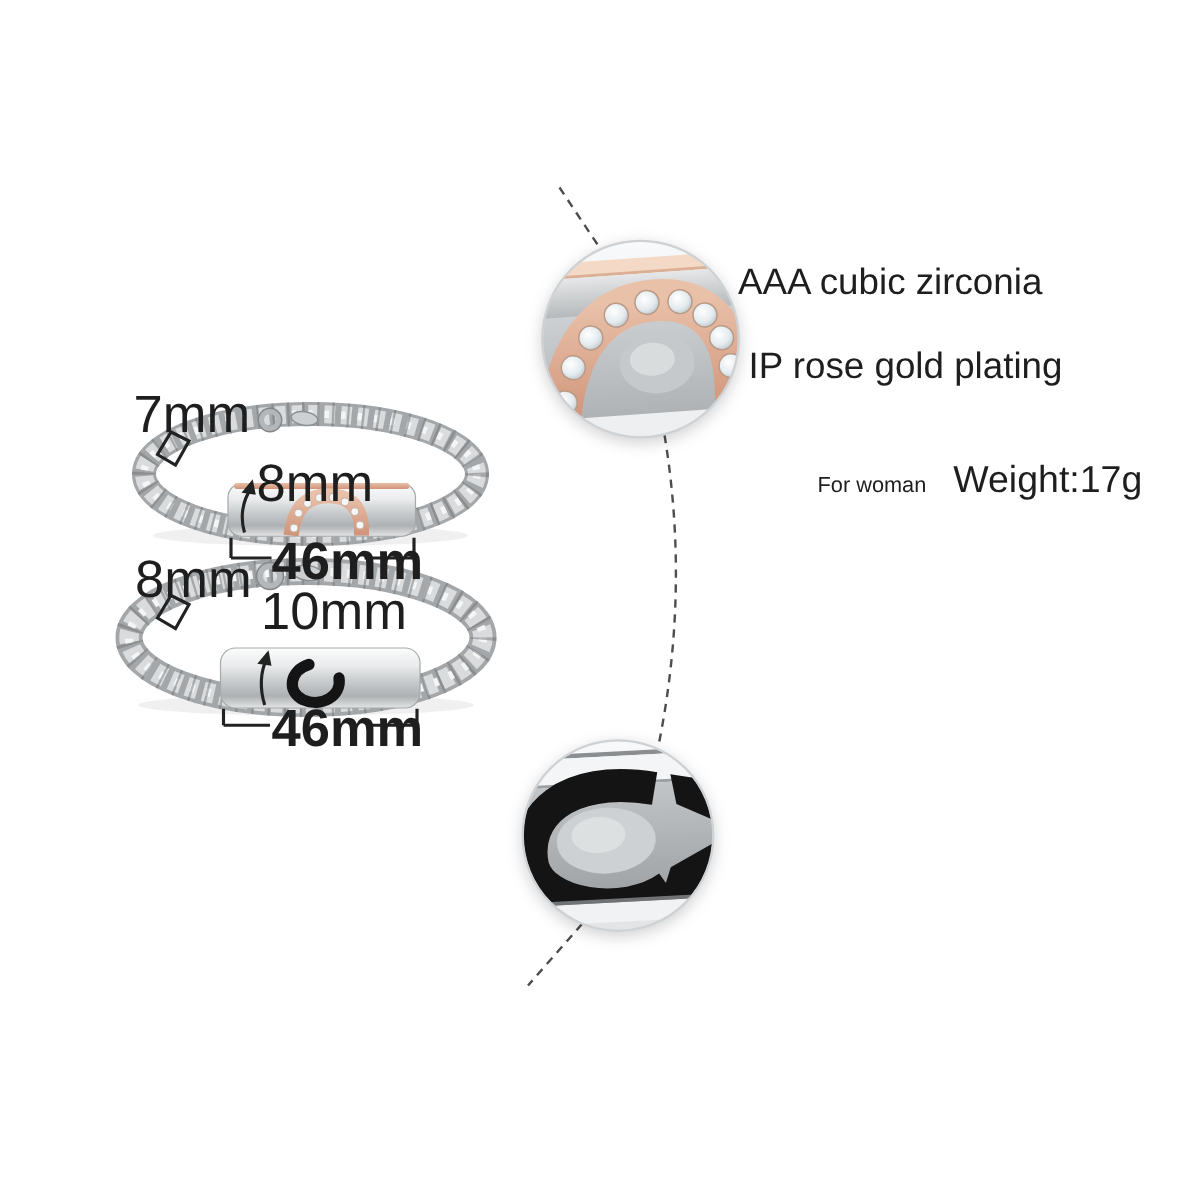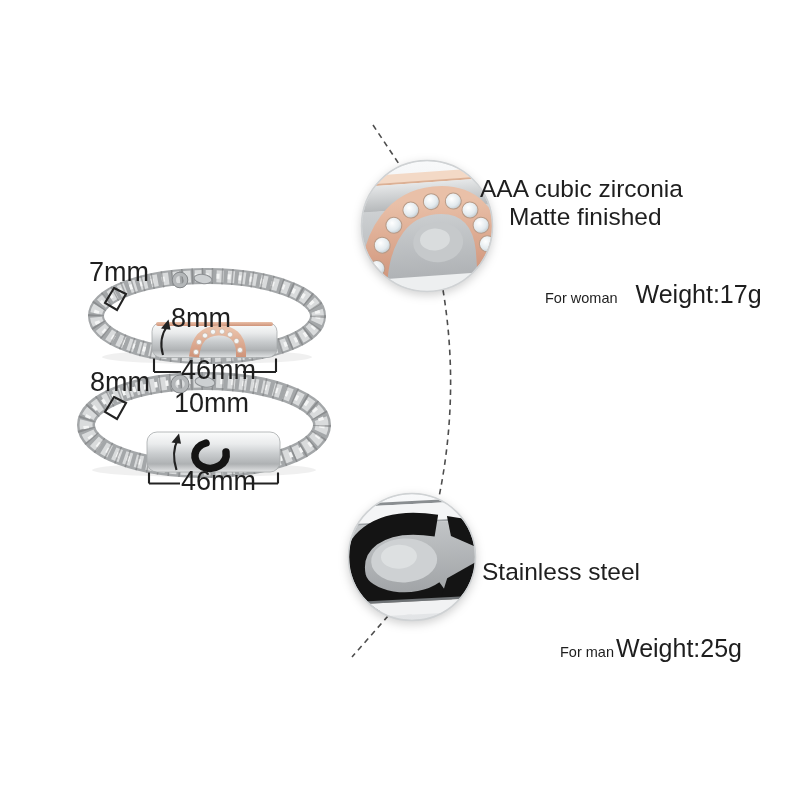--- a/index.html
+++ b/index.html
@@ -2,26 +2,26 @@
 <html><head>
 <meta charset="utf-8">
 <style>
   html,body{margin:0;padding:0;background:#ffffff;}
   #stage{
     position:relative;width:800px;height:800px;background:#ffffff;overflow:hidden;
     font-family:"Liberation Sans", sans-serif;color:#1e1e1e;
   }
   #art{position:absolute;left:0;top:0;width:800px;height:800px;}
   .lbl{position:absolute;white-space:nowrap;line-height:1;color:#1e1e1e;}
-  .mm{font-size:27px;}
+  .mm{font-size:35px;}
   .spec{font-size:24.5px;}
   .wrow{display:flex;align-items:baseline;}
   .forlbl{font-size:14.5px;}
   .weight{font-size:25px;}
-  .c46{width:62px;text-align:center;}
+  .c46{width:62px;text-align:center;font-weight:bold;}
   .shadowed{filter:drop-shadow(0 3px 5px rgba(0,0,0,0.18));}
 </style>
 </head>
 <body>
 
 <div id="stage">
 
   <svg id="art" viewBox="0 0 800 800" aria-hidden="true">
     <defs>
       <linearGradient id="gCircBg" x1="0" y1="0" x2="0" y2="1">
@@ -177,26 +177,21 @@
   </svg>
 
   <div class="lbl mm" style="left:89px;top:259px">7mm</div>
   <div class="lbl mm" style="left:171px;top:305px">8mm</div>
   <div class="lbl mm c46" style="left:181px;top:357px">46mm</div>
 
   <div class="lbl mm" style="left:90px;top:369px">8mm</div>
   <div class="lbl mm" style="left:174px;top:390px">10mm</div>
   <div class="lbl mm c46" style="left:181px;top:468px">46mm</div>
 
-  <div class="lbl spec" style="left:480px;top:177px">AAA cubic zirconia</div>
-  <div class="lbl spec" style="left:509px;top:205px">Matte finished</div>
-  <div class="lbl wrow" style="left:545px;top:282px">
+  <div class="lbl spec" style="left:492px;top:177px">AAA cubic zirconia</div>
+  <div class="lbl spec" style="left:499px;top:233px">IP rose gold plating</div>
+  <div class="lbl wrow" style="left:545px;top:308px">
     <span class="forlbl">For woman</span>
     <span class="weight" style="margin-left:18px">Weight:17g</span>
   </div>
 
-  <div class="lbl spec" style="left:482px;top:560px">Stainless steel</div>
-  <div class="lbl wrow" style="left:560px;top:636px">
-    <span class="forlbl">For man</span>
-    <span class="weight" style="margin-left:2px">Weight:25g</span>
-  </div>
 
 </div>
 
 </body></html>

